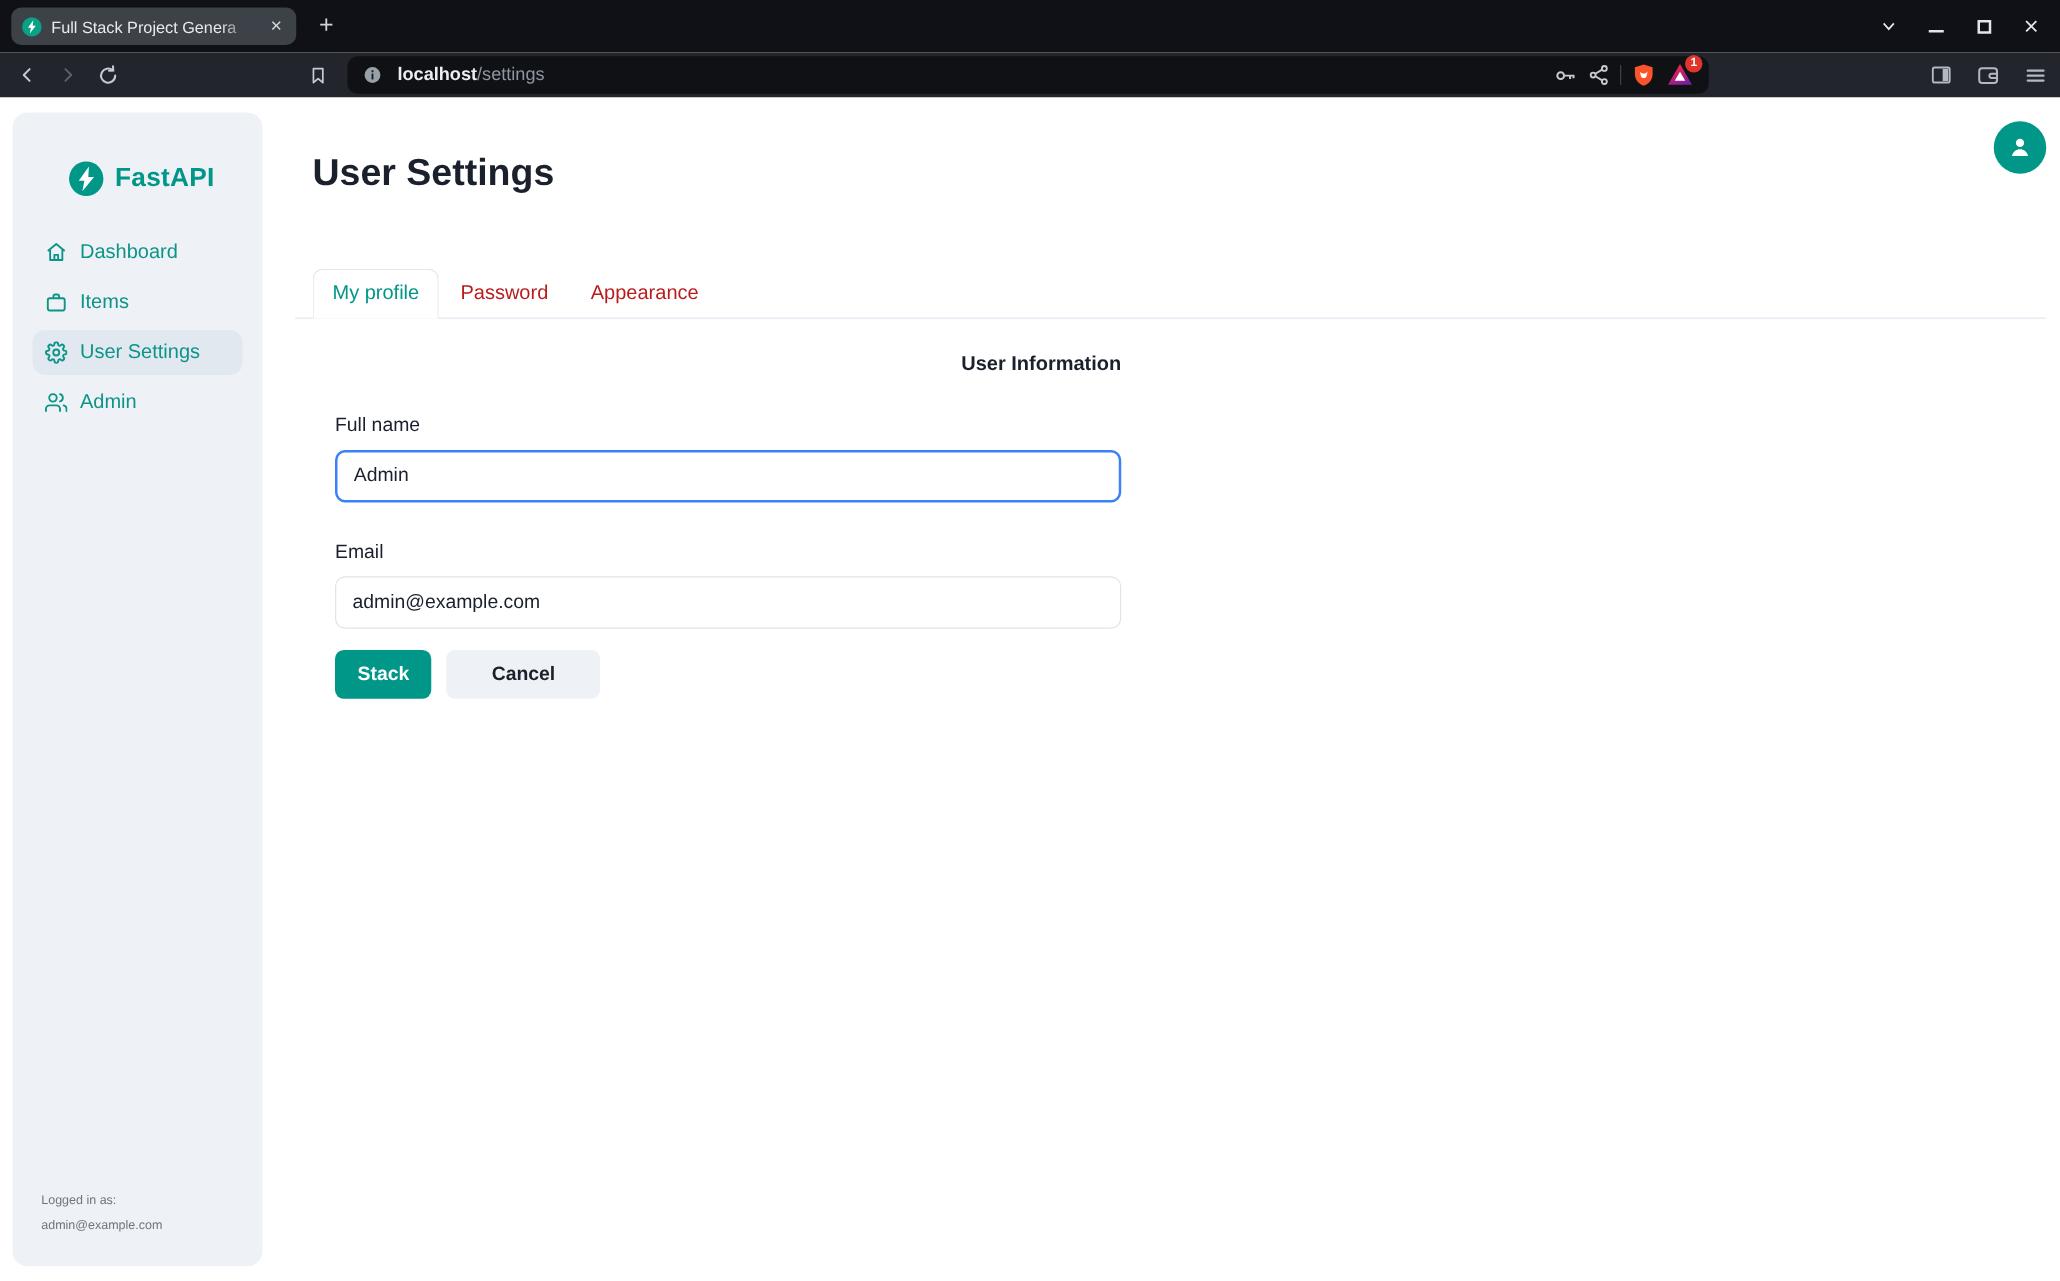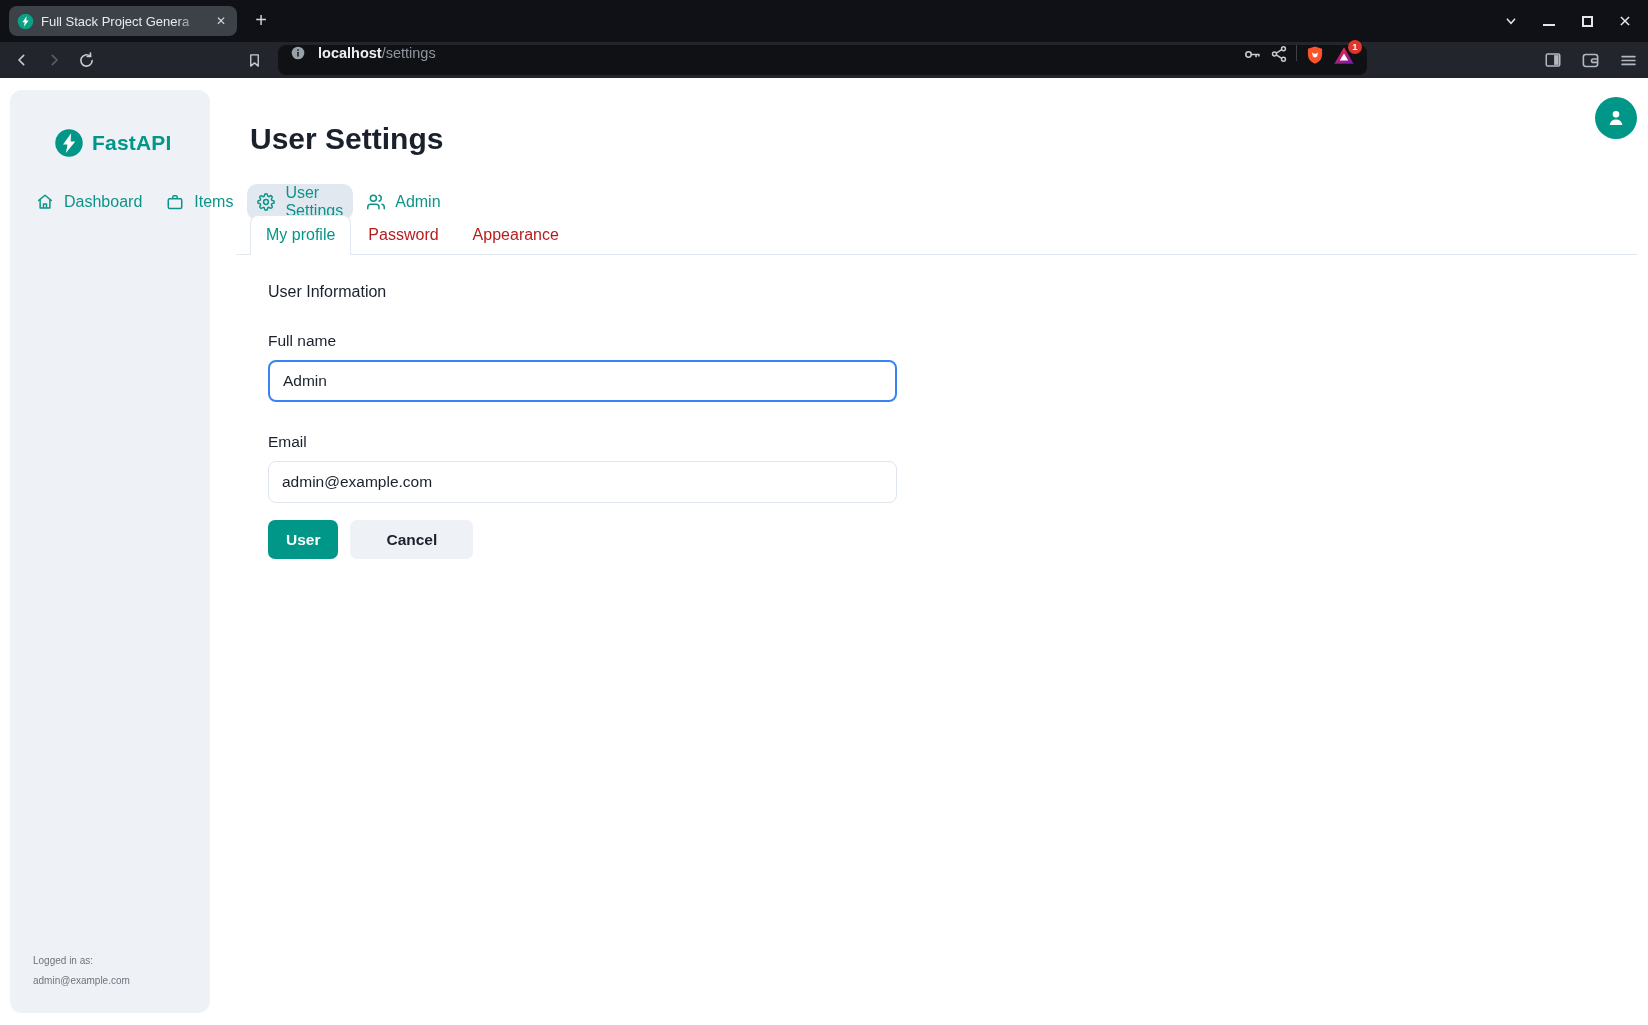--- a/index.html
+++ b/index.html
@@ -18,57 +18,57 @@
   .newtab { position:absolute; left:248px; top:8px; width:26px; height:26px; color:#cfd3d8; font-size:20px; line-height:25px; text-align:center; }
   .winctl { position:absolute; right:0; top:0; height:42px; display:flex; align-items:center; gap:20px; padding-right:14px; }
   .winctl .wbtn { width:18px; height:18px; display:flex; align-items:center; justify-content:center; color:#e4e6e9; }
   .wmax { width:11px; height:11px; border:2px solid #e4e6e9; }
   .wmin { width:12px; height:2px; background:#e4e6e9; margin-top:8px; }
 
   
   .toolbar { position:absolute; left:0; top:42px; width:100%; height:36px; background:#22252b; }
   .navbtn { position:absolute; top:4px; width:28px; height:28px; display:flex; align-items:center; justify-content:center; }
   .urlbar { position:absolute; left:278px; top:3px; width:1089px; height:30px; background:#0f1115; border-radius:8px;
-            display:flex; align-items:flex-start; padding:0 12px; gap:8px; }
+            display:flex; align-items:center; padding:0 12px; gap:8px; }
   .urltext { font-size:14.5px; margin-left:4px; white-space:nowrap; }
   .urltext .host { color:#eceef0; font-weight:bold; }
   .urltext .path { color:#8f969f; }
   .urlspacer { flex:1; }
   .urlsep { width:1px; height:16px; background:#3c4046; }
   .badge { position:absolute; top:-5px; right:-7px; min-width:14px; height:14px; border-radius:7px; background:#e0352c;
            color:#fff; font-size:9.5px; font-weight:bold; line-height:14px; text-align:center; padding:0 3px; }
   .rewards-wrap { position:relative; width:22px; height:22px; }
   .tool-right { position:absolute; right:10px; top:3px; height:30px; display:flex; align-items:center; gap:19px; }
 
   
   .page { position:absolute; left:0; top:78px; width:100%; height:947px; background:#ffffff; }
 
   .sidebar { position:absolute; left:10px; top:12px; width:200px; height:923px; background:#eef2f6; border-radius:12px; }
   .logo { position:absolute; left:44px; top:38px; display:flex; align-items:center; gap:8px; }
   .logo-text { font-size:21px; font-weight:600; color:#009688; letter-spacing:0.2px; }
-  .nav { position:absolute; left:16px; top:94px; width:168px; display:flex; flex-direction:row; gap:4px; }
+  .nav { position:absolute; left:16px; top:94px; width:168px; display:flex; flex-direction:column; gap:4px;justify-content:flex-end; }
   .nav-item { height:36px; display:flex; align-items:center; gap:10px; padding:0 10px; border-radius:10px;
               color:#0d9488; font-size:16px; cursor:pointer; }
   .nav-item.active { background:#e2e8f0; }
   .nav-item svg { flex:0 0 18px; }
   .login-info { position:absolute; left:23px; bottom:22px; font-size:10px; color:#6e757e; line-height:20px; }
 
   .avatar-btn { position:absolute; left:1595px; top:19px; width:42px; height:42px; border-radius:50%; background:#009688;
                 display:flex; align-items:center; justify-content:center; cursor:pointer; }
 
   .page-title { position:absolute; left:250px; top:44px; font-size:30px; font-weight:bold; color:#1a202c; }
 
   .tabs-wrap { position:absolute; left:236px; right:11px; top:137px; height:40px; border-bottom:1px solid #e2e8f0;
                display:flex; align-items:stretch; padding-left:14px; }
   .ptab { display:flex; align-items:center; padding:0 17px; font-size:16px; color:#b91c1c; cursor:pointer; }
   .ptab.active { color:#009688; border:1px solid #e2e8f0; border-bottom:1px solid #ffffff; border-radius:8px 8px 0 0;
                  margin-bottom:-1px; background:#fff; padding:0 15px; }
 
   .form { position:absolute; left:268px; top:205px; width:629px; }
-  .section-title { font-size:16px; font-weight:normal; color:#1a202c; }
+  .section-title { font-size:16px; font-weight:bold; color:#1a202c;text-align:right; }
   .field-label { font-size:15.5px; color:#1a202c; margin-top:31px; }
   .text-input { display:block; width:629px; height:42px; margin-top:10px; border-radius:8px; padding:0 13px;
                 font-family:"Liberation Sans", sans-serif; font-size:15.5px; color:#1a202c; background:#fff;
                 border:1px solid #dfe5ec; outline:none; }
   .text-input.focused { border:2px solid #3b82f6; }
   .btn-row { display:flex; gap:12px; margin-top:17px; }
   .btn { height:39px; border:none; border-radius:7px; font-family:"Liberation Sans", sans-serif;
          font-size:15.5px; font-weight:bold; padding:0 18px; cursor:pointer; }
   .btn-save { background:#009688; color:#ffffff; }
   .btn-cancel { background:#eef1f5; color:#1a202c; padding:0 36px; }
@@ -260,19 +260,19 @@
     <div class="form">
       <div class="section-title">User Information</div>
 
       <div class="field-label">Full name</div>
       <input class="text-input focused" type="text" value="Admin" style="">
 
       <div class="field-label">Email</div>
       <input class="text-input" type="text" value="admin@example.com" style="">
 
       <div class="btn-row">
-        <button class="btn btn-save">User</button>
+        <button class="btn btn-save">Stack</button>
         <button class="btn btn-cancel">Cancel</button>
       </div>
     </div>
 
   </div>
 </div>
 
 </body></html>

